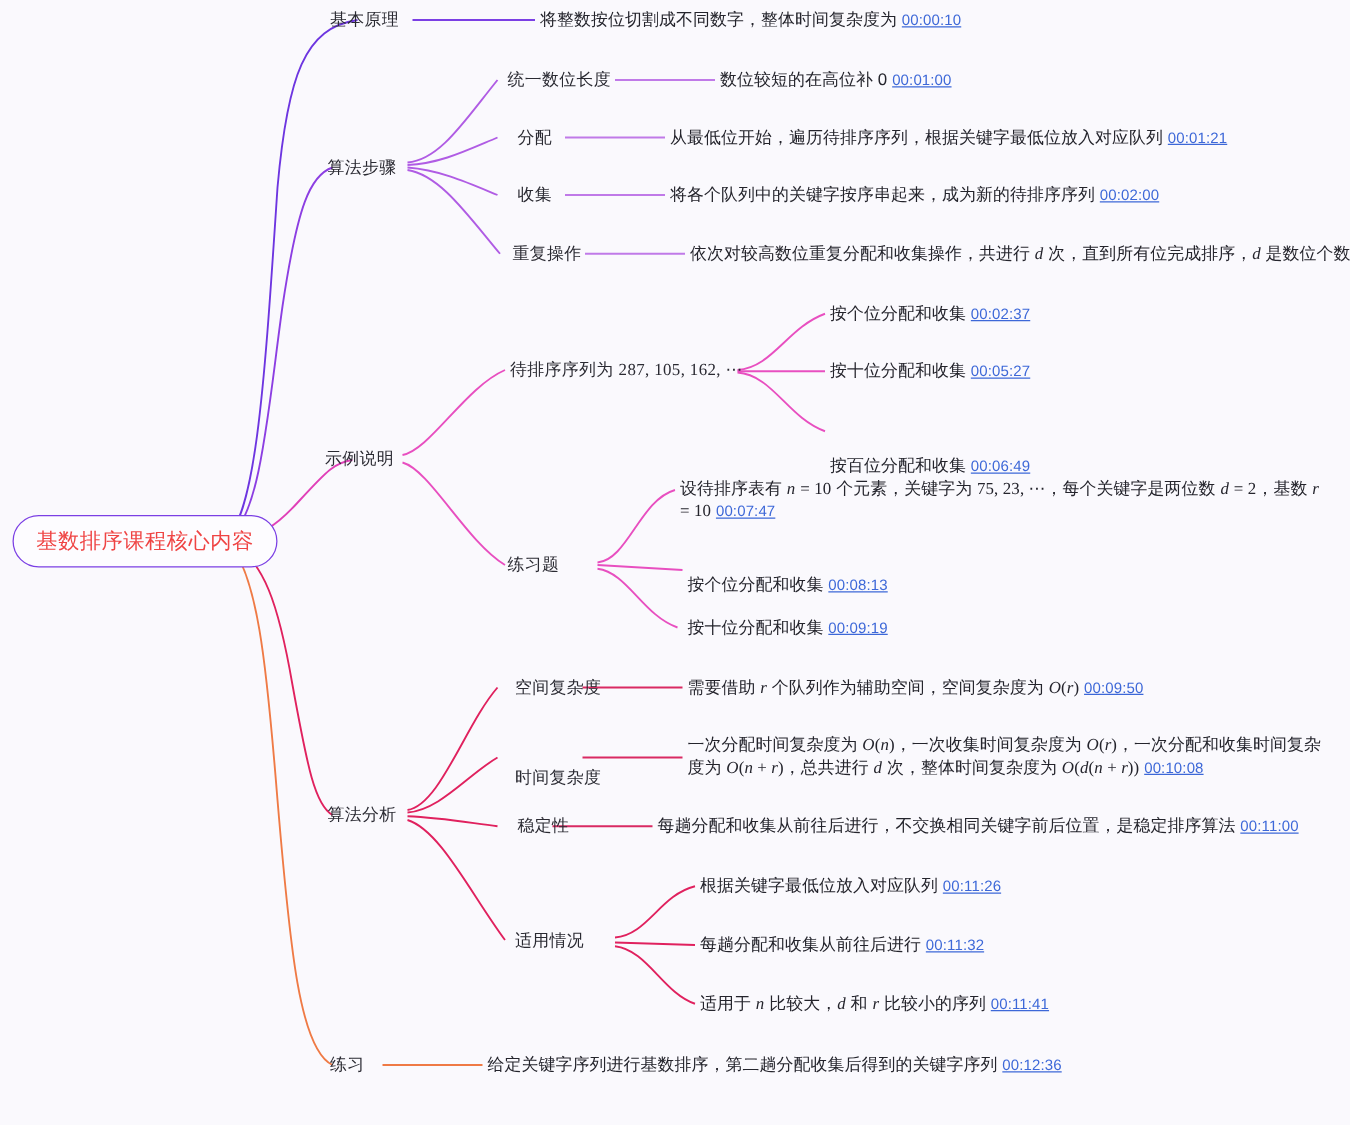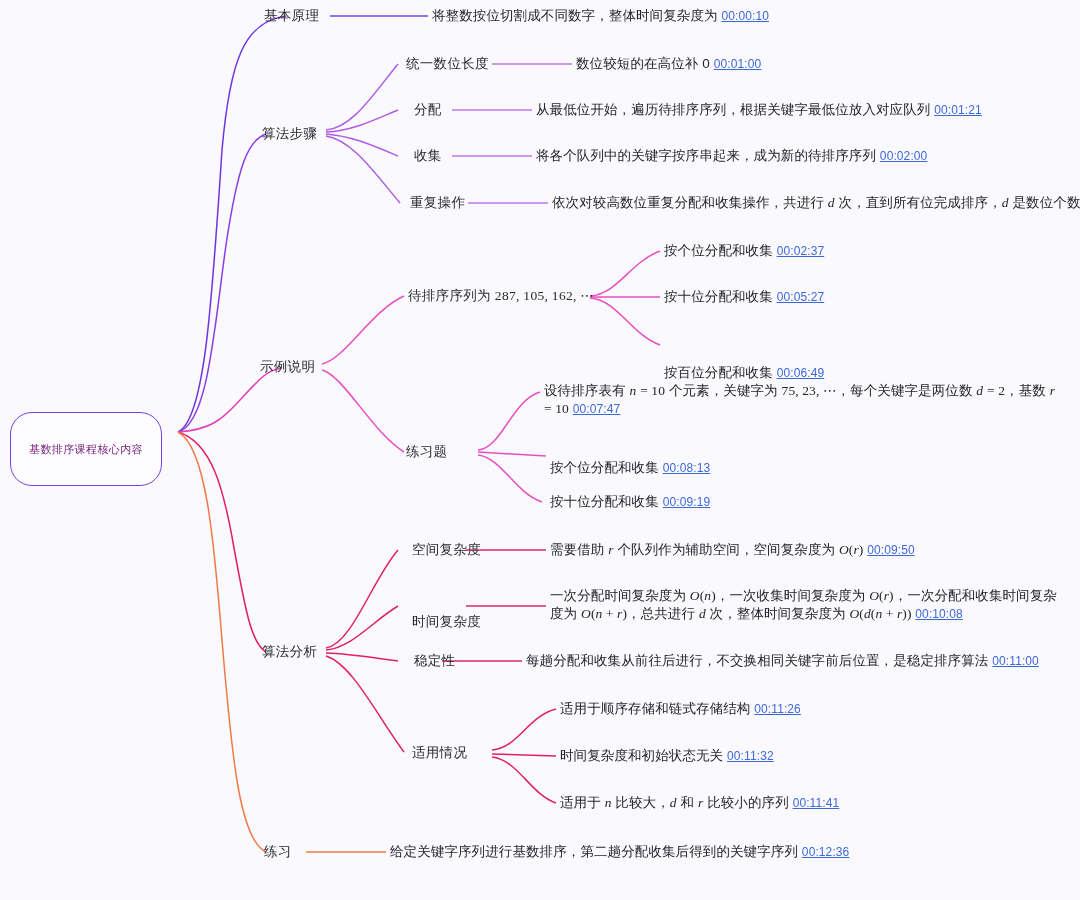--- a/index.html
+++ b/index.html
@@ -9,21 +9,21 @@
     font-family:"Liberation Sans","DejaVu Sans",sans-serif;
     overflow:hidden;
     position:relative;
   }
   #canvas{position:absolute;left:0;top:0;width:1080px;height:900px;}
   svg#links{position:absolute;left:0;top:0;width:1080px;height:900px;pointer-events:none;}
   .node{position:absolute;white-space:nowrap;color:#24242c;font-size:13.5px;line-height:18px;}
   .node.wrap{white-space:normal;}
   .root{
     border:1.6px solid #7b3fe4;border-radius:22px;background:#fdfcff;
-    padding:27px 18px;font-size:11px;color:#701a75;letter-spacing:.4px;
+    padding:11px 18px;font-size:17px;color:#ef4444;letter-spacing:.4px;
   }
   .branch{font-size:13.5px;color:#2a2a32;letter-spacing:.3px;}
   .leaf{font-size:13.5px;color:#24242c;letter-spacing:.1px;}
   .ts{color:#3d68d8;text-decoration:underline;cursor:pointer;font-size:12px;}
   .mth{font-family:"Liberation Serif","DejaVu Serif",serif;font-style:italic;font-size:13.5px;}
   .mthn{font-family:"Liberation Serif","DejaVu Serif",serif;font-style:normal;font-size:13.5px;}
 </style>
 </head>
 <body>
 
@@ -149,25 +149,25 @@
   </div>
 
   <div class="node branch" style="left:414px;top:652px;">稳定性</div>
   <div class="node leaf" style="left:526px;top:652px;">
     <span>每趟分配和收集从前往后进行，不交换相同关键字前后位置，是稳定排序算法</span>
     <span class="ts">00:11:00</span>
   </div>
 
   <div class="node branch" style="left:412px;top:744px;">适用情况</div>
   <div class="node leaf" style="left:560px;top:700px;">
-    <span>适用于顺序存储和链式存储结构</span>
+    <span>根据关键字最低位放入对应队列</span>
     <span class="ts">00:11:26</span>
   </div>
   <div class="node leaf" style="left:560px;top:747px;">
-    <span>时间复杂度和初始状态无关</span>
+    <span>每趟分配和收集从前往后进行</span>
     <span class="ts">00:11:32</span>
   </div>
   <div class="node leaf" style="left:560px;top:794px;">
     <span>适用于 <i class="mth">n</i> 比较大，<i class="mth">d</i> 和 <i class="mth">r</i> 比较小的序列</span>
     <span class="ts">00:11:41</span>
   </div>
 
   <div class="node branch" style="left:264px;top:843px;">练习</div>
   <div class="node leaf" style="left:390px;top:843px;">
     <span>给定关键字序列进行基数排序，第二趟分配收集后得到的关键字序列</span>

